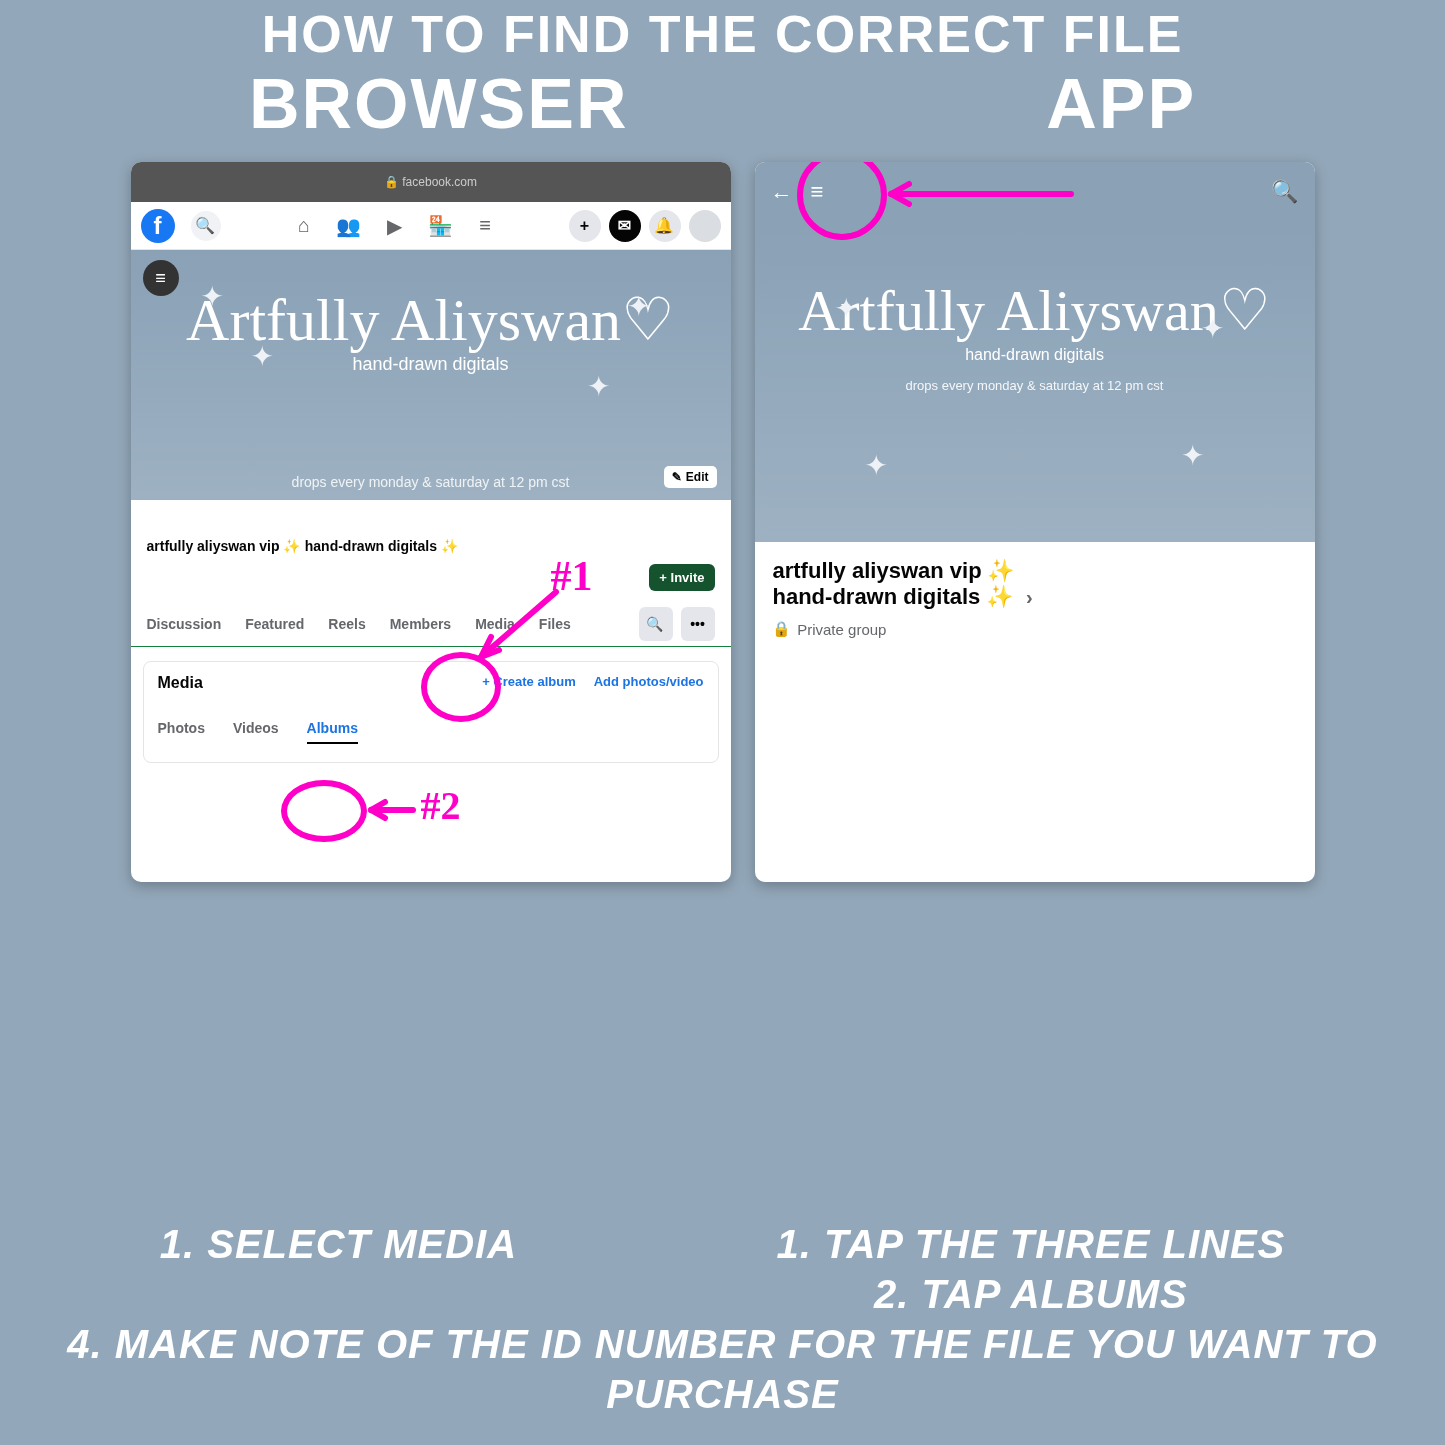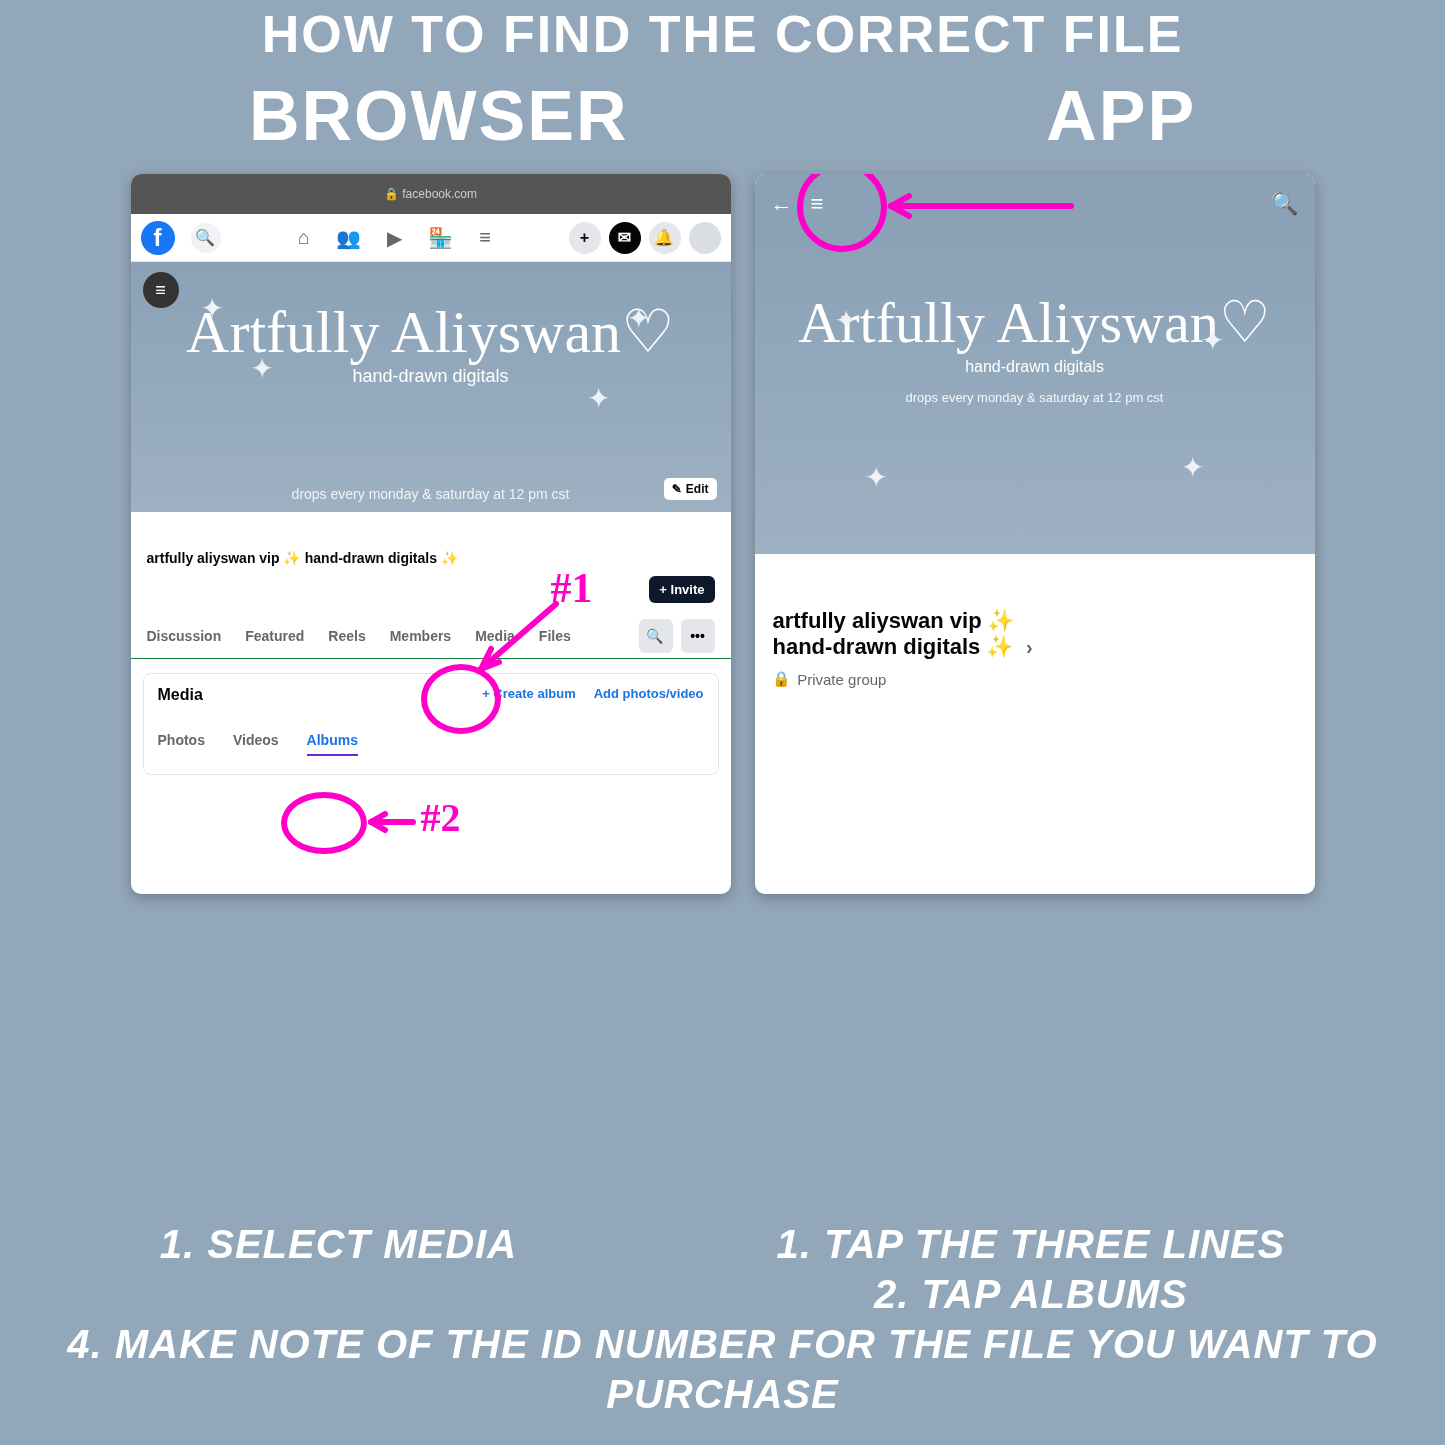--- a/index.html
+++ b/index.html
@@ -13,21 +13,21 @@
   }
   .title {
     color: #fff;
     font-family: "Arial Black", Impact, sans-serif;
     font-weight: 900;
     text-align: center;
     letter-spacing: 2px;
     font-stretch: condensed;
   }
   .main-title { font-size: 52px; margin-top: 4px; }
-  .col-labels { display: flex; justify-content: space-around; padding: 0 40px; margin-top: 12px;}
+  .col-labels { display: flex; justify-content: space-around; padding: 0 40px; }
   .col-labels .title { font-size: 70px; }
   .columns { display: flex; justify-content: center; gap: 24px; padding: 0 26px; margin-top: 18px;}
   .phone {
     background: #fff;
     border-radius: 10px;
     box-shadow: 0 4px 14px rgba(0,0,0,.25);
     overflow: hidden;
     position: relative;
   }
   .phone.browser { width: 600px; height: 720px; }
@@ -60,45 +60,45 @@
   }
   .cover .script { font-family: "Brush Script MT", cursive; font-size:60px; line-height:1; padding-top:40px;}
   .cover .sub { font-size:18px; margin-top:4px;}
   .cover .drops { font-size:14px; opacity:.85; position:absolute; bottom:10px; width:100%; text-align:center;}
   .spark { position:absolute; color:#eef2f7; font-size:28px;}
   .hamb-bubble { position:absolute; left:12px; top:10px; width:36px;height:36px;border-radius:50%;background:#333;color:#fff;display:flex;align-items:center;justify-content:center;font-size:18px;}
   .edit-btn { position:absolute; right:14px; bottom:12px; background:#fff;color:#050505;font-size:12px;font-weight:600;border-radius:5px;padding:4px 8px;display:flex;align-items:center;gap:4px;}
   .grp-title-row { padding: 12px 16px 4px; }
   .grp-title { font-weight:700; font-size:14px; color:#050505;margin-top:26px;}
   .invite-row { display:flex; justify-content:flex-end; padding:6px 16px 10px;}
-  .invite-btn { background:#0f172a;color:#fff;font-size:13px;font-weight:600;border-radius:6px;padding:6px 10px;}
+  .invite-btn { background:#14532d;color:#fff;font-size:13px;font-weight:600;border-radius:6px;padding:6px 10px;}
   .tabs-row { display:flex; gap:24px; padding:0 16px; align-items:center; border-bottom:1px solid #15803d; height:46px; color:#65676b; font-size:14px; font-weight:600;}
   .tabs-row .tab { cursor:pointer; }
   .tabs-right { margin-left:auto; display:flex; gap:8px;}
   .sq { width:34px;height:34px;border-radius:6px;background:#e4e6eb;display:flex;align-items:center;justify-content:center;color:#050505;}
   .media-card { margin:14px 12px; border:1px solid #e5e5e5; border-radius:8px; padding:12px 14px 18px;}
   .media-card h3 { font-size:16px; font-weight:700; color:#050505;}
   .media-actions { float:right; display:flex; gap:18px; font-size:13px;}
   .media-actions span { color:#1b74e4; font-weight:600;}
   .media-tabs { display:flex; gap:28px; margin-top:28px; font-size:14px; color:#65676b; font-weight:600;text-align:right;}
-  .media-tabs .active { color:#1b74e4; border-bottom:2px solid #6d28d9; padding-bottom:6px;}
+  .media-tabs .active { color:#1b74e4; border-bottom:2px solid #000000; padding-bottom:6px;}
 
   
   .app-top {
     height: 60px; background:#8aa1b6; display:flex; align-items:center; padding:0 16px; gap:18px; color:#fff;
   }
   .app-top .ic { font-size:22px; }
   .app-top .search { margin-left:auto; font-size:22px;}
   .app-cover {
     height: 320px; background:linear-gradient(#8aa1b6,#9db1c2); color:#fff; text-align:center; position:relative;
   }
   .app-cover .script { font-family:"Brush Script MT",cursive; font-size:58px; line-height:1; padding-top:60px;}
   .app-cover .sub { font-size:16px; margin-top:6px;}
   .app-cover .drops { font-size:13px; opacity:.9; margin-top:14px;}
-  .app-info { padding:16px 18px;margin-top:38px;}
+  .app-info { padding:16px 18px;}
   .app-info .tline { font-size:22px; font-weight:700; color:#050505;}
   .app-info .chev { font-size:20px; color:#65676b; margin-left:6px;}
   .app-info .priv { color:#65676b; font-size:15px; margin-top:10px; display:flex; align-items:center; gap:6px;}
 
   
   .anno { position:absolute; pointer-events:none; }
   .pink-circle { border:6px solid #ff00c8; border-radius:50%; }
   .pink-text { font-family:"Marker Felt","Comic Sans MS",cursive; color:#ff00c8; font-weight:700; }
   svg.arrow { overflow:visible; }
   svg.arrow line, svg.arrow path { stroke:#ff00c8; stroke-width:6; fill:none; stroke-linecap:round;}

